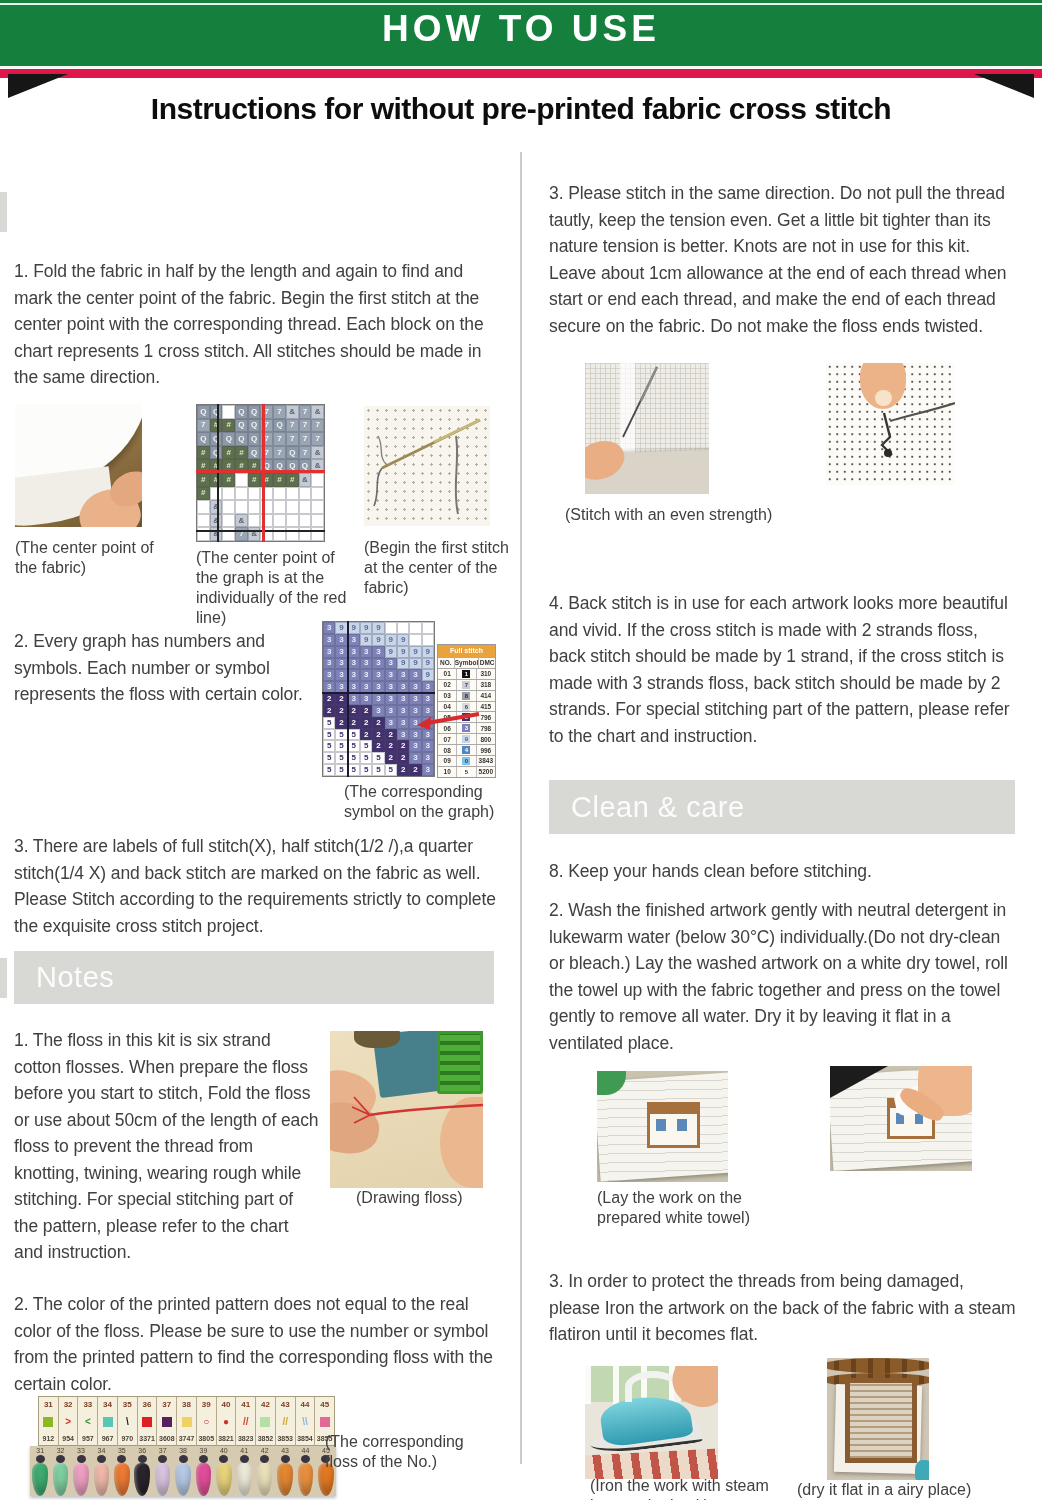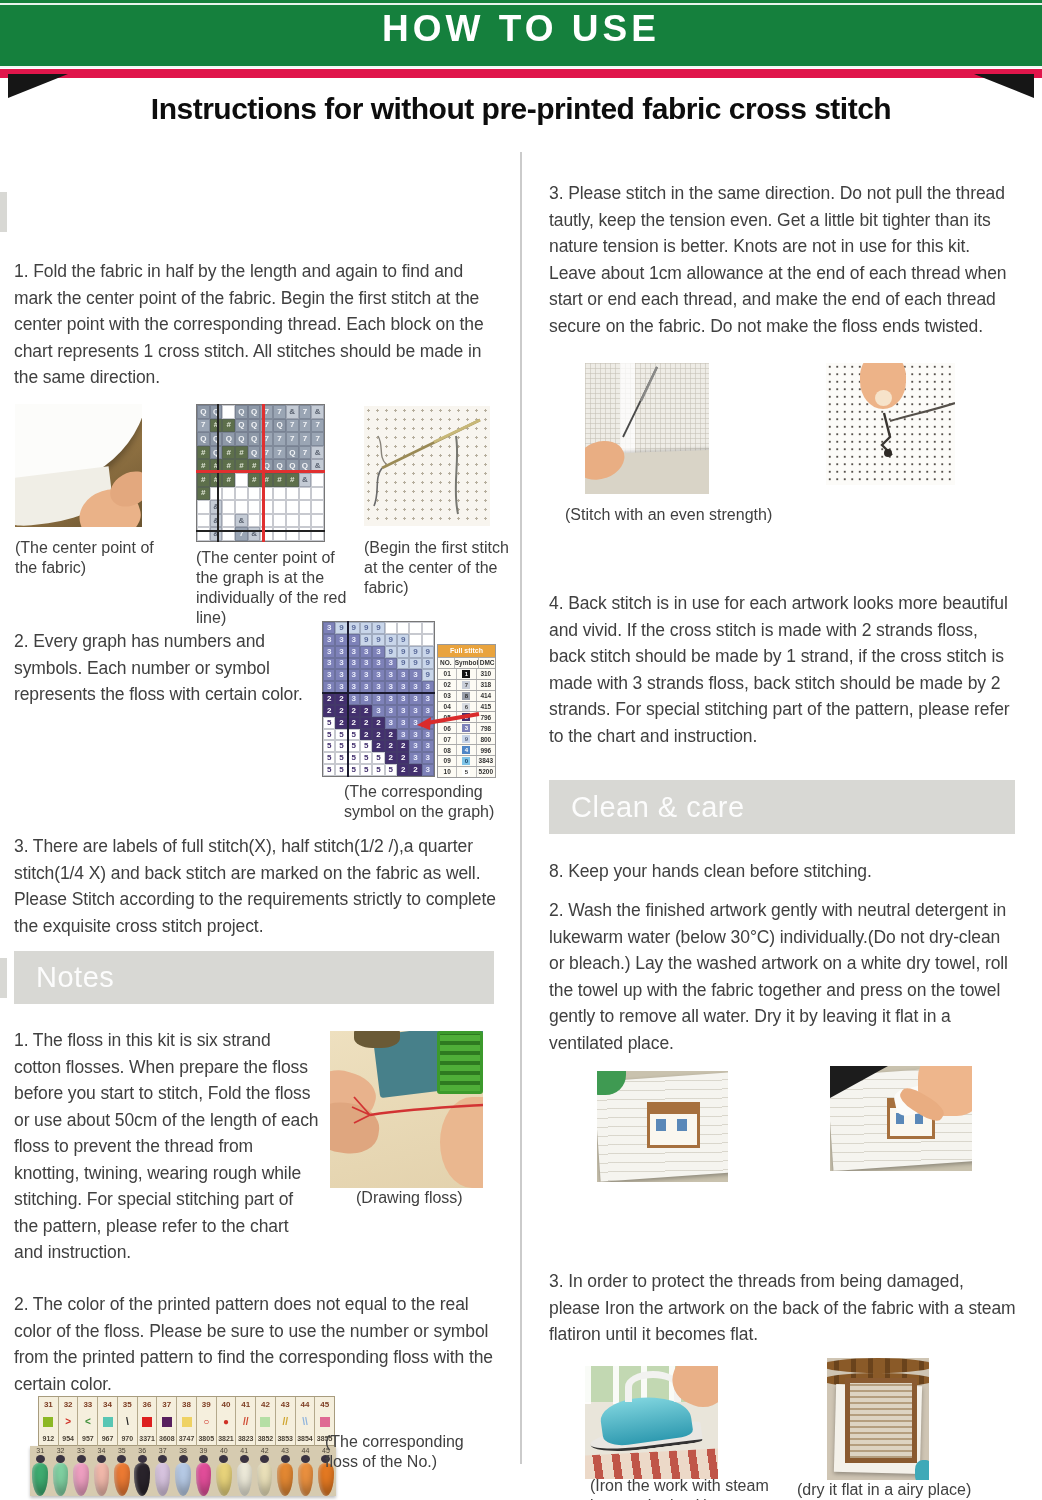--- a/index.html
+++ b/index.html
@@ -743,20 +743,21 @@
     <div class="motif" style="left:40%;top:30%;width:30%;height:34%;">
       <div class="roof"></div>
       <div class="win1"></div>
       <div class="win2"></div>
     </div>
     <div class="cloth"></div>
     <div class="palm"></div>
     <div class="fngr"></div>
   </div>
 
+  <div class="abs caption" style="left:597px;top:1188px;width:185px;">(Lay the work on the prepared white towel)</div>
 
   <div class="abs body-text" style="left:549px;top:1268px;width:468px;">3. In order to protect the threads from being damaged, please Iron the artwork on the back of the fabric with a steam flatiron until it becomes flat.</div>
 
   <div class="abs photo ph-iron" style="left:585px;top:1366px;width:133px;height:113px;">
     <div class="posts"></div>
     <div class="board"></div>
     <div class="base"></div>
     <div class="bod"></div>
     <div class="hndl"></div>
     <div class="hand"></div>

